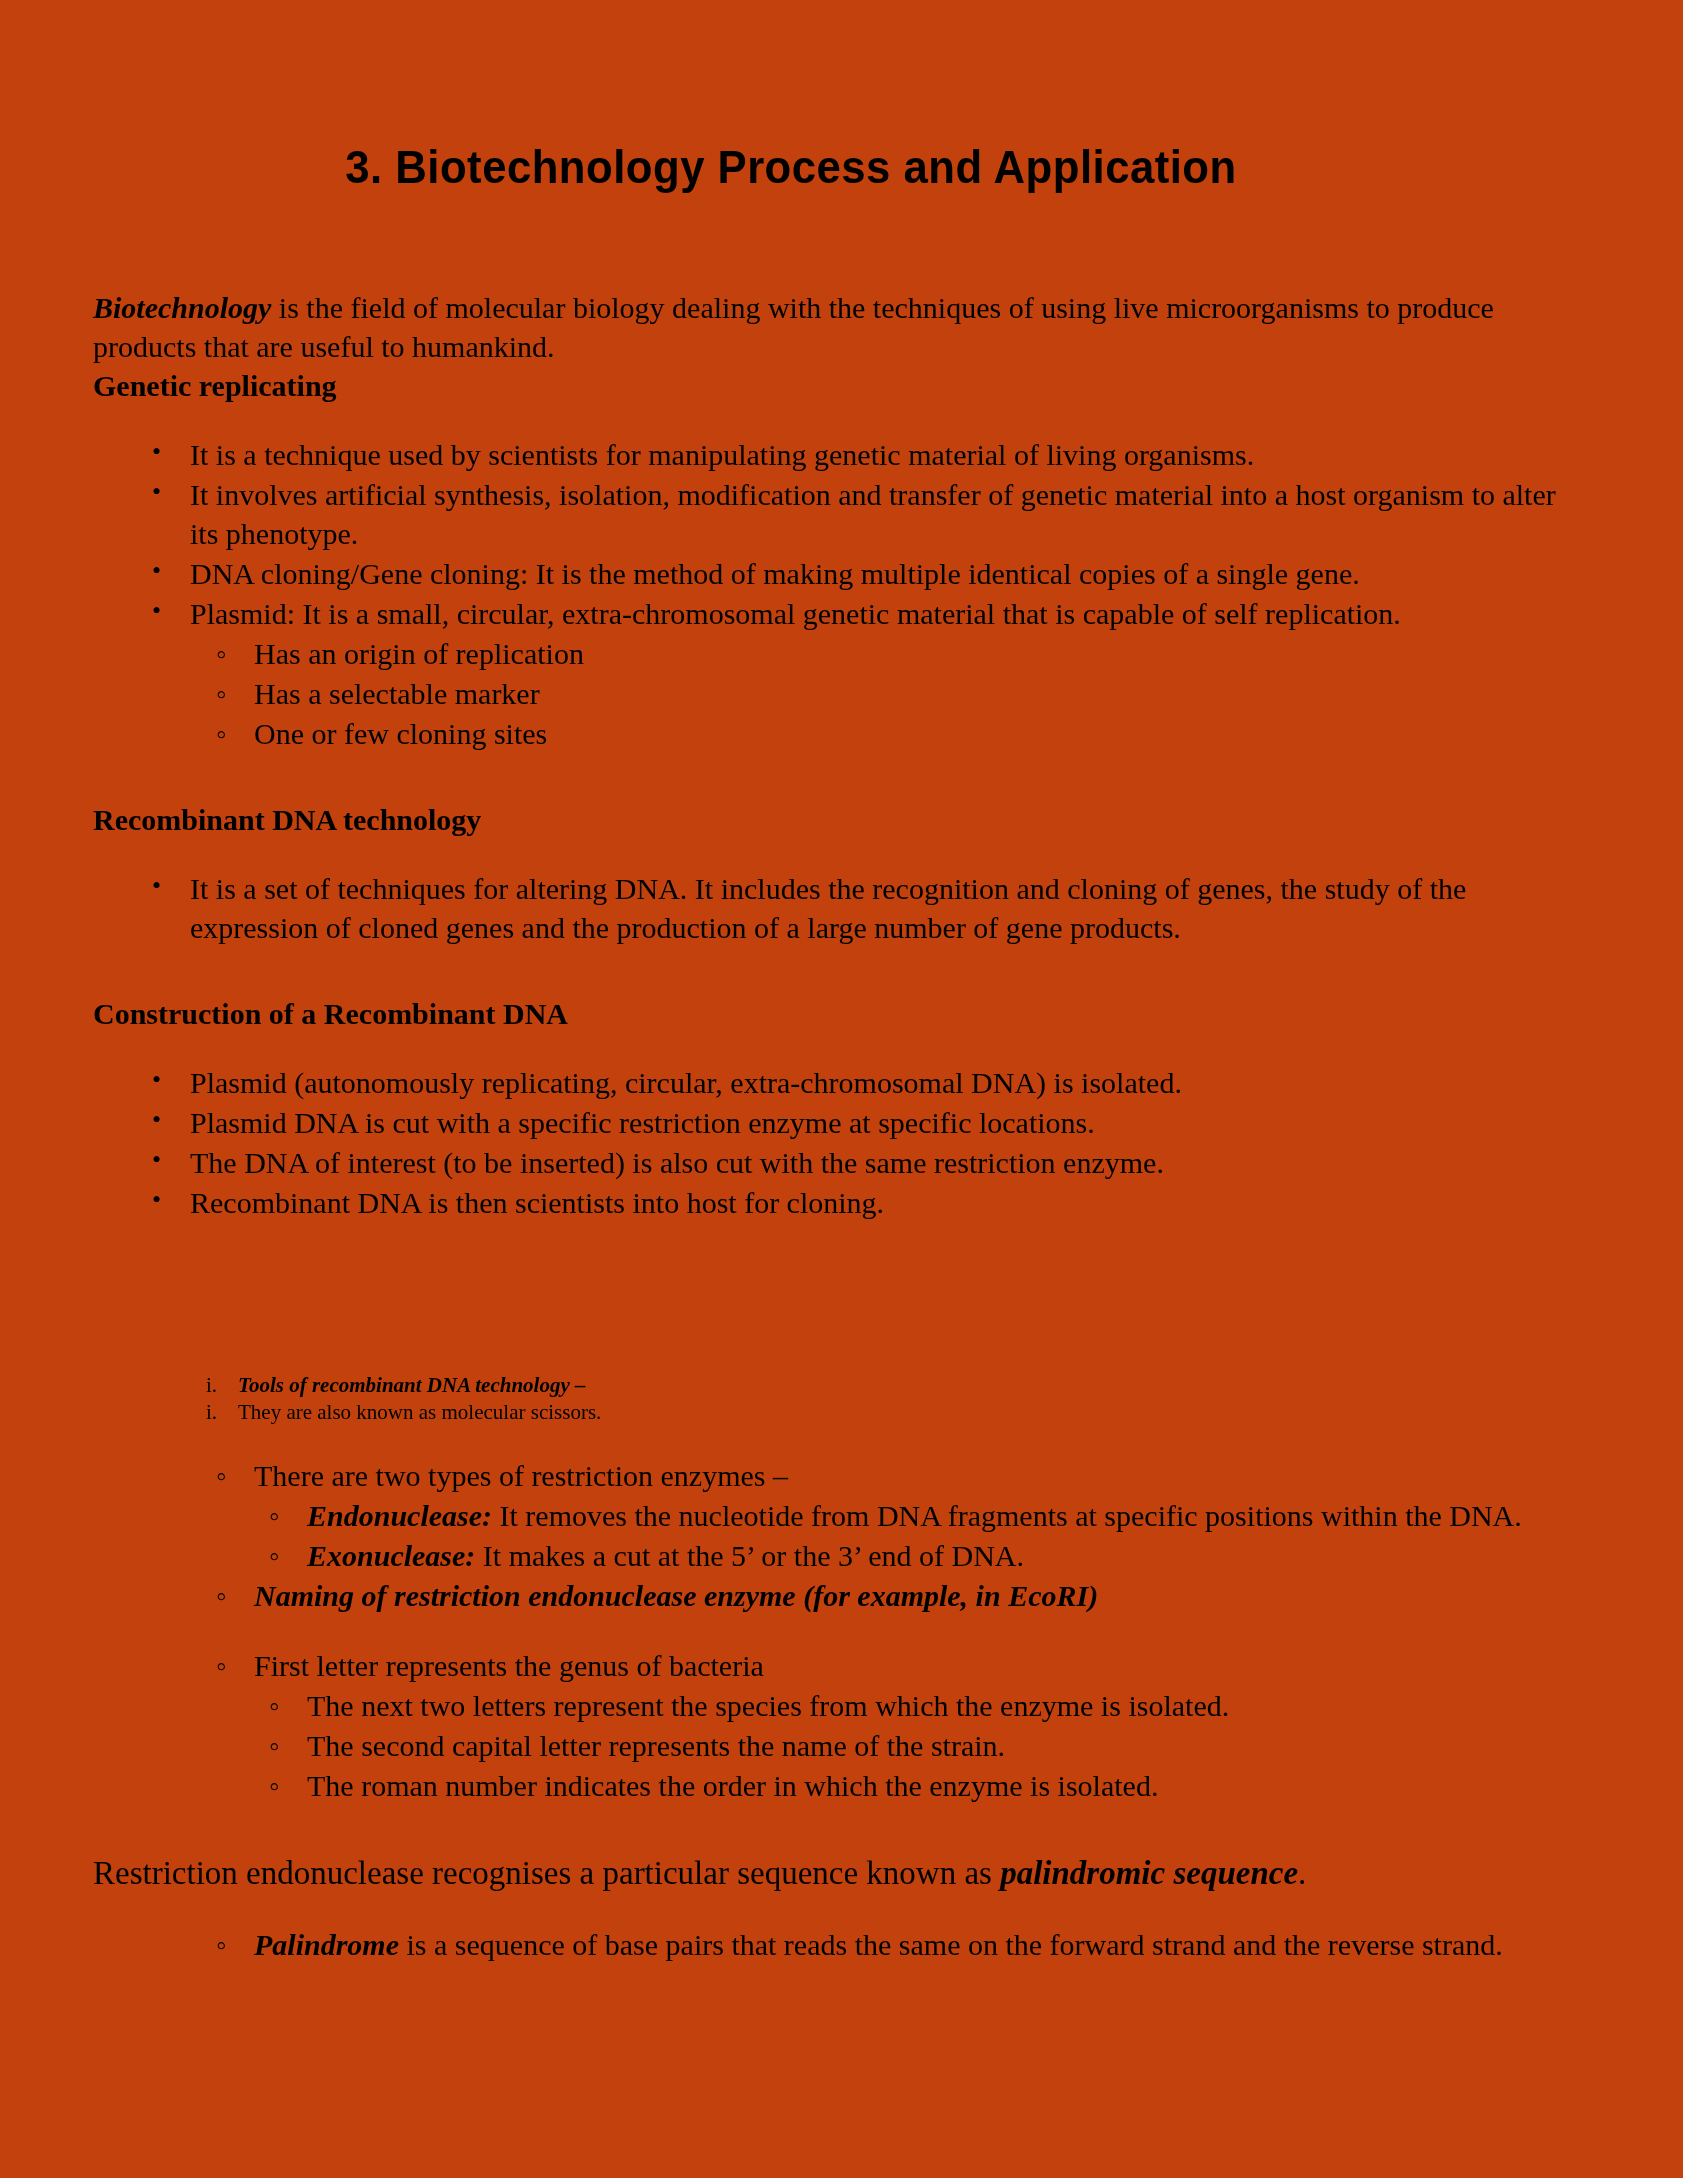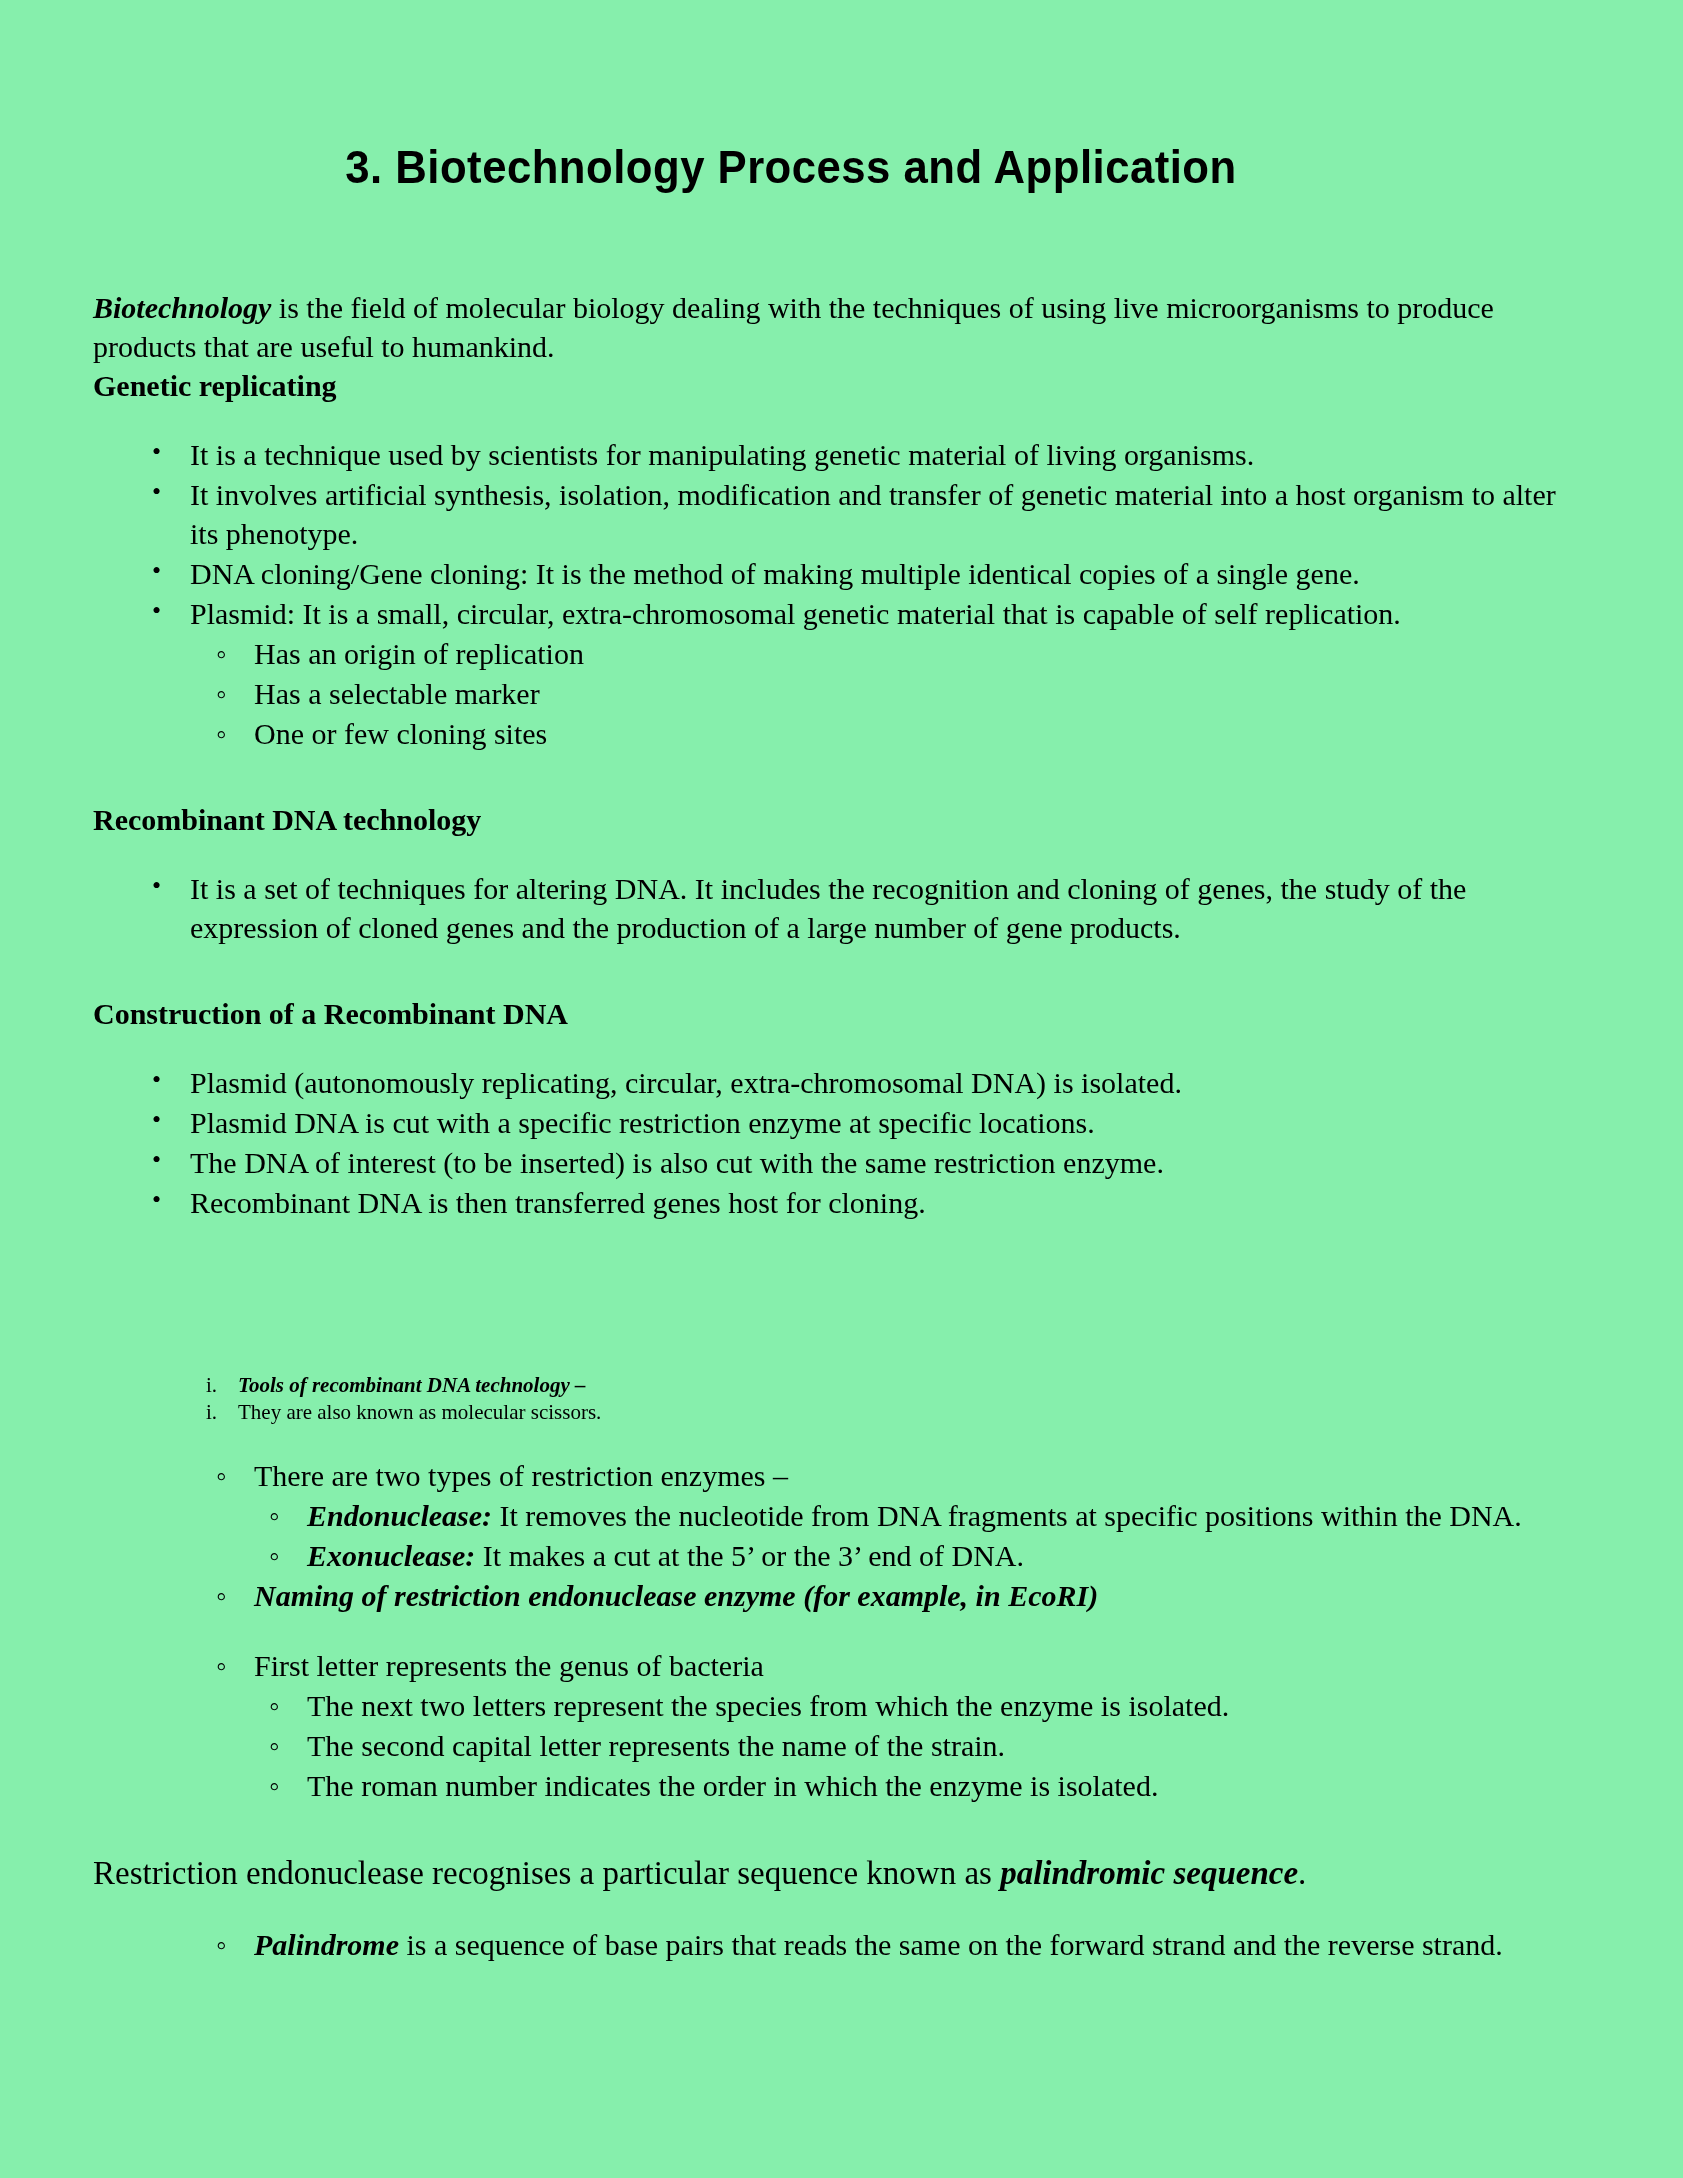--- a/index.html
+++ b/index.html
@@ -12,21 +12,21 @@
     width: 1683px;
     height: 2178px;
     font-family: "Liberation Serif", "DejaVu Serif", serif;
     color: #000000;
     overflow: hidden;
   }
   .page {
     position: relative;
     width: 1683px;
     height: 2178px;
-    background: #86efac;
+    background: #c2410c;
     box-sizing: border-box;
     padding: 0;
   }
   .content {
     position: absolute;
     left: 93px;
     top: 0;
     width: 1505px;
   }
 
@@ -175,21 +175,21 @@
     <div class="spacer-md"></div>
 
     <div class="heading">Construction of a Recombinant DNA</div>
 
     <div class="spacer-sm"></div>
 
     <ul class="lvl1">
       <li>Plasmid (autonomously replicating, circular, extra-chromosomal DNA) is isolated.</li>
       <li>Plasmid DNA is cut with a specific restriction enzyme at specific locations.</li>
       <li>The DNA of interest (to be inserted) is also cut with the same restriction enzyme.</li>
-      <li>Recombinant DNA is then transferred genes host for cloning.</li>
+      <li>Recombinant DNA is then scientists into host for cloning.</li>
     </ul>
 
     <div class="spacer-xl"></div>
 
     <ol class="roman">
       <li data-marker="i."><b>Tools of recombinant DNA technology –</b></li>
       <li data-marker="i.">They are also known as molecular scissors.</li>
     </ol>
 
     <div class="spacer-sm"></div>

